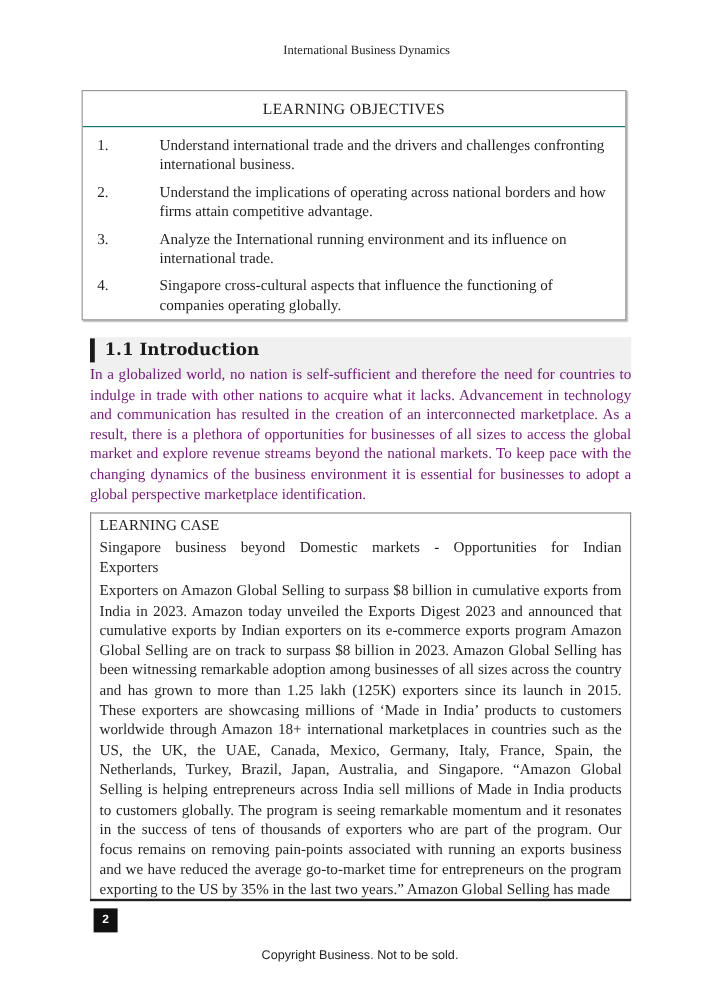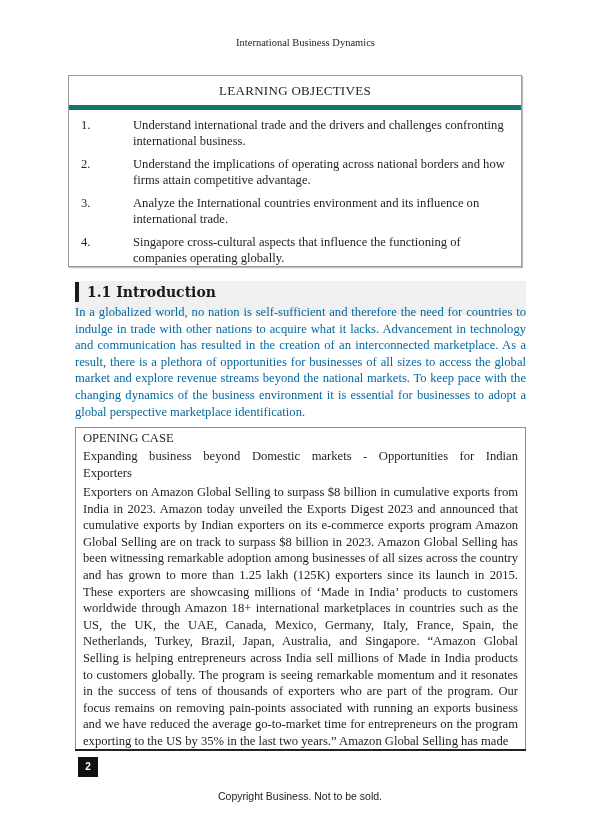--- a/index.html
+++ b/index.html
@@ -34,21 +34,21 @@
       border: 1px solid #9a9a9a;
       box-shadow: 1px 1px 1px #bdbdbd;
       box-sizing: border-box;
     }
     .lo-title {
       height: 29px;
       line-height: 29px;
       text-align: center;
       font-size: 13px;
       letter-spacing: 0.3px;
-      border-bottom: 5px solid #0f766e;
+      border-bottom: 1px solid #0f766e;
       color: #222;
     }
     .lo-list {
       list-style: none;
       margin: 0;
       padding: 7px 10px 0 12px;
     }
     .lo-item {
       display: flex;
       font-size: 12.6px;
@@ -92,21 +92,21 @@
     }
     .intro-para {
       position: absolute;
       left: 75px;
       top: 304px;
       width: 451px;
       margin: 0;
       font-size: 12.6px;
       line-height: 16.6px;
       text-align: justify;
-      color: #0369a1;
+      color: #701a75;
     }
     .case-box {
       position: absolute;
       left: 75px;
       top: 427px;
       width: 451px;
       height: 323px;
       border: 1px solid #8f8f8f;
       border-bottom: none;
       box-sizing: border-box;
@@ -178,38 +178,38 @@
     <li class="lo-item">
       <span class="lo-num">1.</span>
       <span class="lo-text">Understand international trade and the drivers and challenges confronting international business.</span>
     </li>
     <li class="lo-item">
       <span class="lo-num">2.</span>
       <span class="lo-text">Understand the implications of operating across national borders and how firms attain competitive advantage.</span>
     </li>
     <li class="lo-item">
       <span class="lo-num">3.</span>
-      <span class="lo-text">Analyze the International countries environment and its influence on international trade.</span>
+      <span class="lo-text">Analyze the International running environment and its influence on international trade.</span>
     </li>
     <li class="lo-item">
       <span class="lo-num">4.</span>
       <span class="lo-text">Singapore cross-cultural aspects that influence the functioning of companies operating globally.</span>
     </li>
   </ol>
 </div>
 
 <div class="section-head">
   <div class="section-bar"></div>
   <div class="section-title">1.1 Introduction</div>
 </div>
 
 <p class="intro-para">In a globalized world, no nation is self-sufficient and therefore the need for countries to indulge in trade with other nations to acquire what it lacks. Advancement in technology and communication has resulted in the creation of an interconnected marketplace. As a result, there is a plethora of opportunities for businesses of all sizes to access the global market and explore revenue streams beyond the national markets. To keep pace with the changing dynamics of the business environment it is essential for businesses to adopt a global perspective marketplace identification.</p>
 
 <div class="case-box">
-  <p class="case-label">OPENING CASE</p>
-  <p class="case-subtitle">Expanding business beyond Domestic markets - Opportunities for Indian Exporters</p>
+  <p class="case-label">LEARNING CASE</p>
+  <p class="case-subtitle">Singapore business beyond Domestic markets - Opportunities for Indian Exporters</p>
   <p class="case-body">Exporters on Amazon Global Selling to surpass $8 billion in cumulative exports from India in 2023. Amazon today unveiled the Exports Digest 2023 and announced that cumulative exports by Indian exporters on its e-commerce exports program Amazon Global Selling are on track to surpass $8 billion in 2023. Amazon Global Selling has been witnessing remarkable adoption among businesses of all sizes across the country and has grown to more than 1.25 lakh (125K) exporters since its launch in 2015. These exporters are showcasing millions of ‘Made in India’ products to customers worldwide through Amazon 18+ international marketplaces in countries such as the US, the UK, the UAE, Canada, Mexico, Germany, Italy, France, Spain, the Netherlands, Turkey, Brazil, Japan, Australia, and Singapore. “Amazon Global Selling is helping entrepreneurs across India sell millions of Made in India products to customers globally. The program is seeing remarkable momentum and it resonates in the success of tens of thousands of exporters who are part of the program. Our focus remains on removing pain-points associated with running an exports business and we have reduced the average go-to-market time for entrepreneurs on the program exporting to the US by 35% in the last two years.” Amazon Global Selling has made</p>
 </div>
 <div class="case-bottom-rule"></div>
 
 <div class="page-num">2</div>
 
 <div class="copyright">Copyright Business. Not to be sold.</div>
 
 </body></html>

